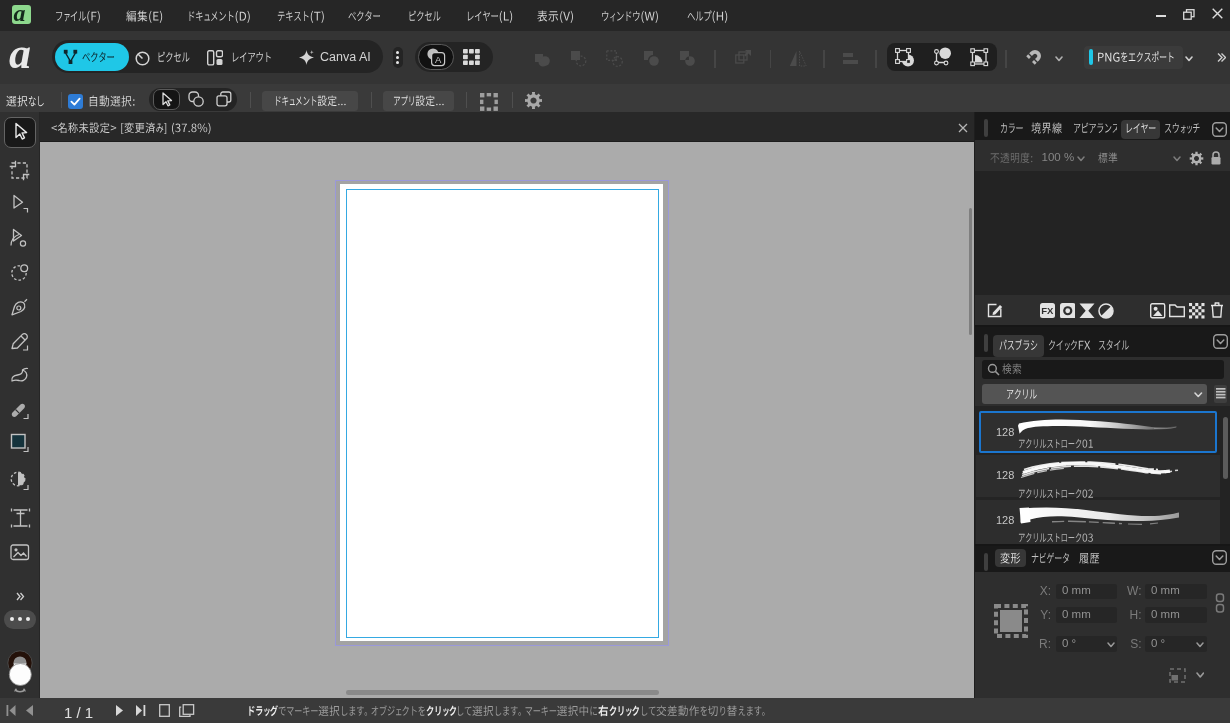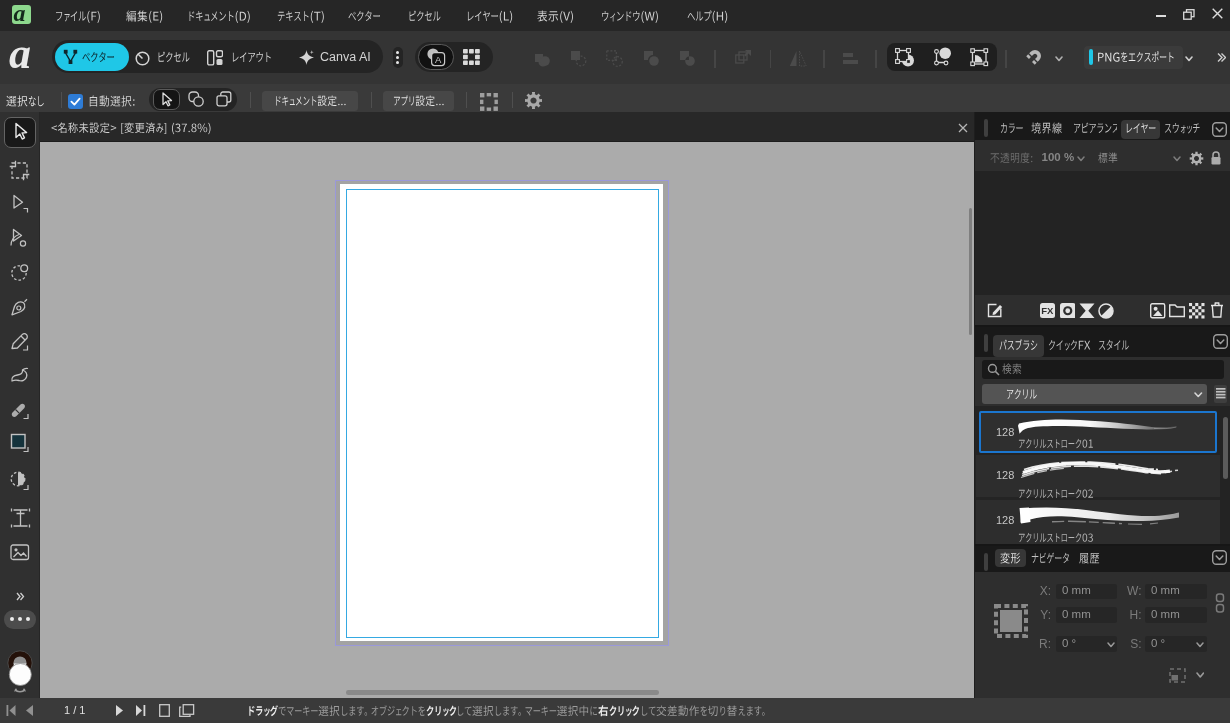--- a/index.html
+++ b/index.html
@@ -902,21 +902,21 @@
           <use href="#g81"></use>
         </g>
         <g transform="translate(2622,0) scale(0.845,1)">
           <use href="#g82"></use>
         </g>
         <g transform="translate(3496,0) scale(0.950,1)">
           <use href="#g51"></use>
         </g>
       </g>
     </svg></div>
-<div style="position:absolute;left:1041.5px;top:151.5px;font-style:normal;font-weight:bold;font-size:11.5px;font-family:'Liberation Sans',sans-serif;color:#868686;white-space:pre;line-height:1">100 %</div>
+<div style="position:absolute;left:1041.5px;top:151.5px;font-style:normal;font-weight:normal;font-size:11.5px;font-family:'Liberation Sans',sans-serif;color:#868686;white-space:pre;line-height:1">100 %</div>
 <svg style="position:absolute;left:1076.5px;top:155.5px" width="8" height="6.5" viewBox="0 0 8 6.5">
     <path d="M1 1 L4 4.5 L7 1" stroke="#7d7d7d" stroke-width="1.5" fill="none" stroke-linecap="round" stroke-linejoin="round"></path>
   </svg>
 <div style="position:absolute;left:1098.0px;top:151.5px;height:14px"><svg width="21" height="14" style="overflow:visible;" viewBox="0 0 21 14">
       <g fill="#8d8d8d" transform="translate(0,10.12) scale(0.01150,-0.01150)">
         <g transform="translate(0,0) scale(0.845,1)">
           <use href="#g83"></use>
         </g>
         <g transform="translate(874,0) scale(0.845,1)">
           <use href="#g84"></use>
@@ -1336,21 +1336,21 @@
     <path d="M1 1 L4.25 5 L7.5 1" stroke="#9a9a9a" stroke-width="1.6" fill="none" stroke-linecap="round" stroke-linejoin="round"></path>
   </svg>
 <div style="position:absolute;left:0px;top:698px;width:1230px;height:25px;background:#3a3a3a"></div>
 <svg style="position:absolute;left:6px;top:704.5px" width="10" height="11" viewBox="0 0 10 11">
     <rect x="0.5" y="0" width="1.8" height="11" fill="#909090"></rect>
     <path d="M9.5 0 L9.5 11 L3.5 5.5 Z" fill="#909090"></path>
   </svg>
 <svg style="position:absolute;left:24px;top:704.5px" width="10" height="11" viewBox="0 0 10 11">
     <path d="M9 0 L9 11 L2 5.5 Z" fill="#909090"></path>
   </svg>
-<div style="position:absolute;left:64.0px;top:704.5px;font-style:normal;font-weight:normal;font-size:11px;font-family:'Liberation Sans',sans-serif;color:#e0e0e0;white-space:pre;line-height:1">1 / 1</div>
+<div style="position:absolute;left:64.0px;top:704.5px;font-style:normal;font-weight:normal;font-size:15px;font-family:'Liberation Sans',sans-serif;color:#e0e0e0;white-space:pre;line-height:1">1 / 1</div>
 <svg style="position:absolute;left:115px;top:704.5px" width="10" height="11" viewBox="0 0 10 11">
     <path d="M1 0 L1 11 L8 5.5 Z" fill="#d8d8d8"></path>
   </svg>
 <svg style="position:absolute;left:135px;top:704.5px" width="12" height="11" viewBox="0 0 12 11">
     <path d="M1 0 L1 11 L7 5.5 Z" fill="#d8d8d8"></path>
     <rect x="8.5" y="0" width="1.8" height="11" fill="#d8d8d8"></rect>
   </svg>
 <svg style="position:absolute;left:159px;top:704px" width="12" height="13" viewBox="0 0 12 13">
     <rect x="0.7" y="0.7" width="9.6" height="11.6" fill="none" stroke="#c9c9c9" stroke-width="1.3"></rect>
   </svg>

